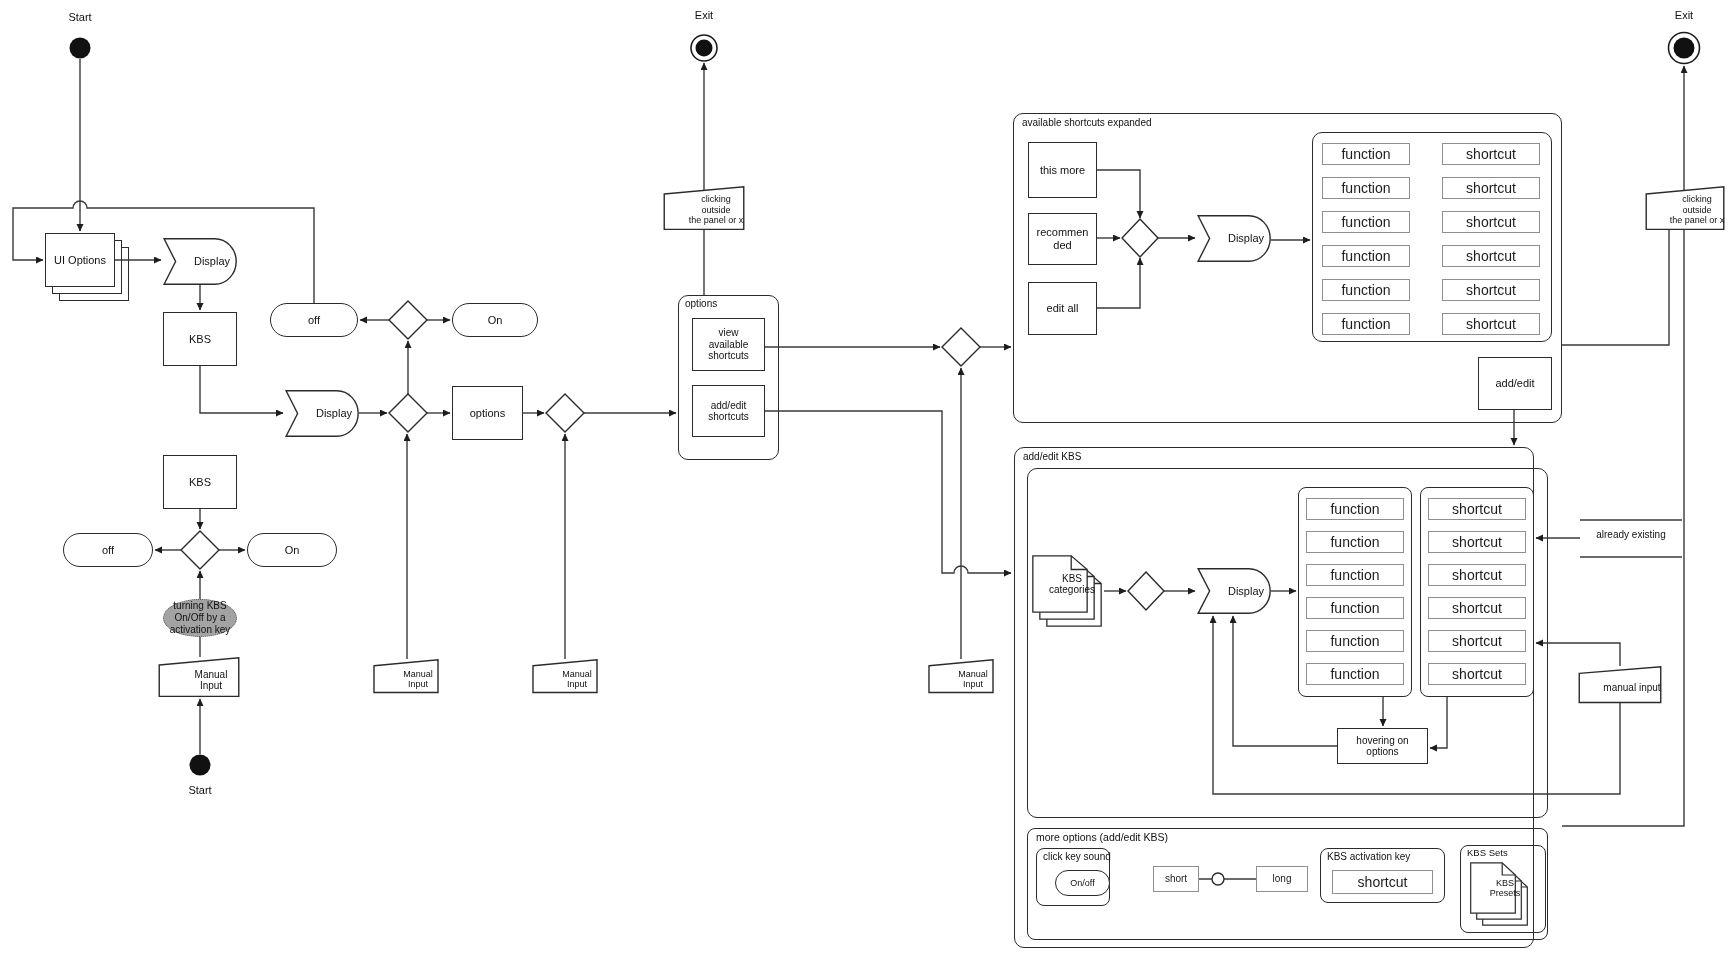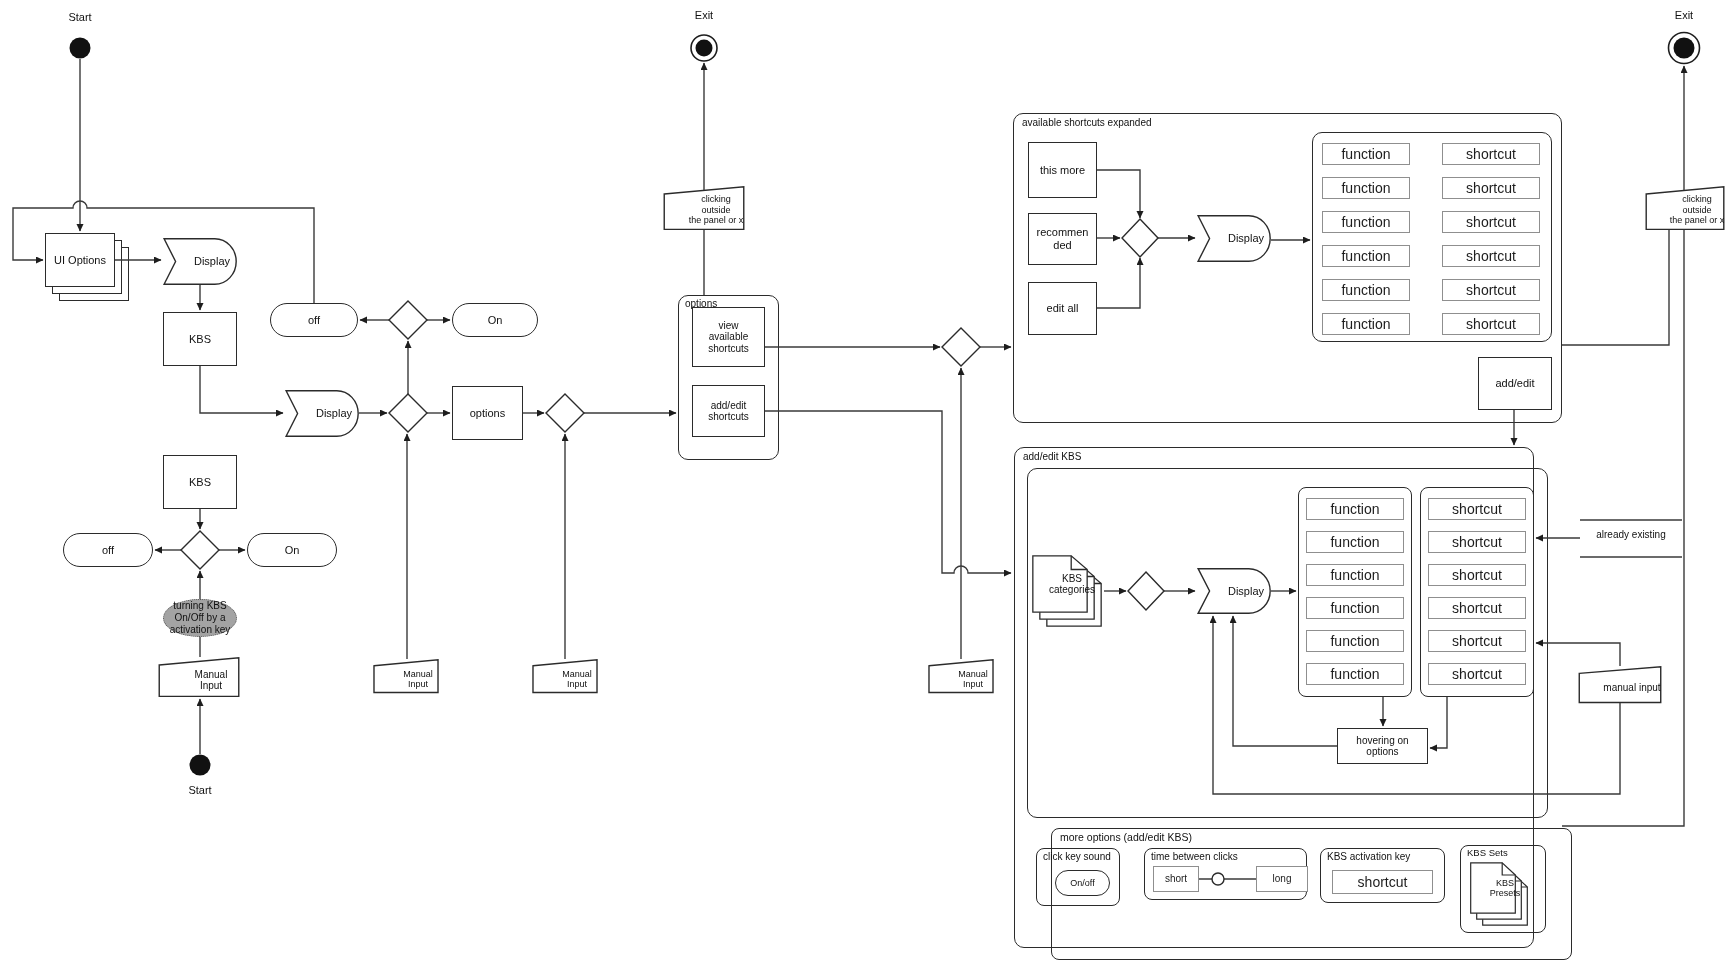--- a/index.html
+++ b/index.html
@@ -100,21 +100,21 @@
     <svg viewBox="0 0 100 100" preserveAspectRatio="none">
         <path d="M1.5,20 L98.5,4 L98.5,98.5 L1.5,98.5 Z" fill="#fff" stroke="#2b2b2b" stroke-width="1.4" vector-effect="non-scaling-stroke"></path>
       </svg>
     <span class="txt" style="padding-top:5px;">clicking outside
 the panel or x</span>
   </div>
 
   <div class="grp" style="left:678px;top:295px;width:101px;height:165px;">
     <span class="grp-label">options</span>
   </div>
-  <div class="node box" style="left:692px;top:307px;width:73px;height:60px;font-size:10px;">view
+  <div class="node box" style="left:692px;top:318px;width:73px;height:53px;font-size:10px;">view
 available
 shortcuts</div>
   <div class="node box" style="left:692px;top:385px;width:73px;height:52px;font-size:10px;">add/edit
 shortcuts</div>
 
   <div class="grp" style="left:1013px;top:113px;width:549px;height:310px;">
     <span class="grp-label" style="left:8px;top:3px;">available shortcuts expanded</span>
   </div>
   <div class="node box" style="left:1028px;top:142px;width:69px;height:56px;">this more</div>
   <div class="node box" style="left:1028px;top:213px;width:69px;height:52px;">recommen
@@ -207,31 +207,28 @@
 
   <div class="lbl" style="left:1580px;top:529px;width:102px;font-size:10px;">already existing</div>
 
   <div class="shape slant" style="left:1578px;top:666px;width:84px;height:37px;font-size:10px;">
     <svg viewBox="0 0 100 100" preserveAspectRatio="none">
         <path d="M1.5,20 L98.5,2 L98.5,98.5 L1.5,98.5 Z" fill="#fff" stroke="#2b2b2b" stroke-width="1.4" vector-effect="non-scaling-stroke"></path>
       </svg>
     <span class="txt">manual input</span>
   </div>
 
-  <div class="grp" style="left:1051px;top:828px;width:521px;height:132px;border-radius:8px;">
+  <div class="grp" style="left:1027px;top:828px;width:521px;height:112px;border-radius:8px;">
     <span class="grp-label" style="left:8px;top:2px;font-size:10.5px;">more options (add/edit KBS)</span>
   </div>
-  <div class="grp" style="left:1036px;top:848px;width:84px;height:58px;border-radius:8px;">
+  <div class="grp" style="left:1036px;top:848px;width:74px;height:58px;border-radius:8px;">
     <span class="grp-label">click key sound</span>
   </div>
   <div class="node pill" style="left:1055px;top:870px;width:55px;height:26px;font-size:9px;border-radius:13px;">On/off</div>
 
-  <div class="grp" style="left:1144px;top:848px;width:163px;height:52px;border-radius:8px;">
-    <span class="grp-label">time between clicks</span>
-  </div>
   <div class="node graybox" style="left:1153px;top:866px;width:46px;height:26px;font-size:10px;">short</div>
   <div class="node graybox" style="left:1256px;top:866px;width:52px;height:26px;font-size:10px;">long</div>
 
   <div class="grp" style="left:1320px;top:848px;width:125px;height:55px;border-radius:8px;">
     <span class="grp-label">KBS activation key</span>
   </div>
   <div class="node graybox" style="left:1332px;top:870px;width:101px;height:24px;">shortcut</div>
 
   <div class="grp" style="left:1460px;top:845px;width:86px;height:88px;border-radius:8px;">
     <span class="grp-label" style="font-size:9.5px;">KBS Sets</span>

